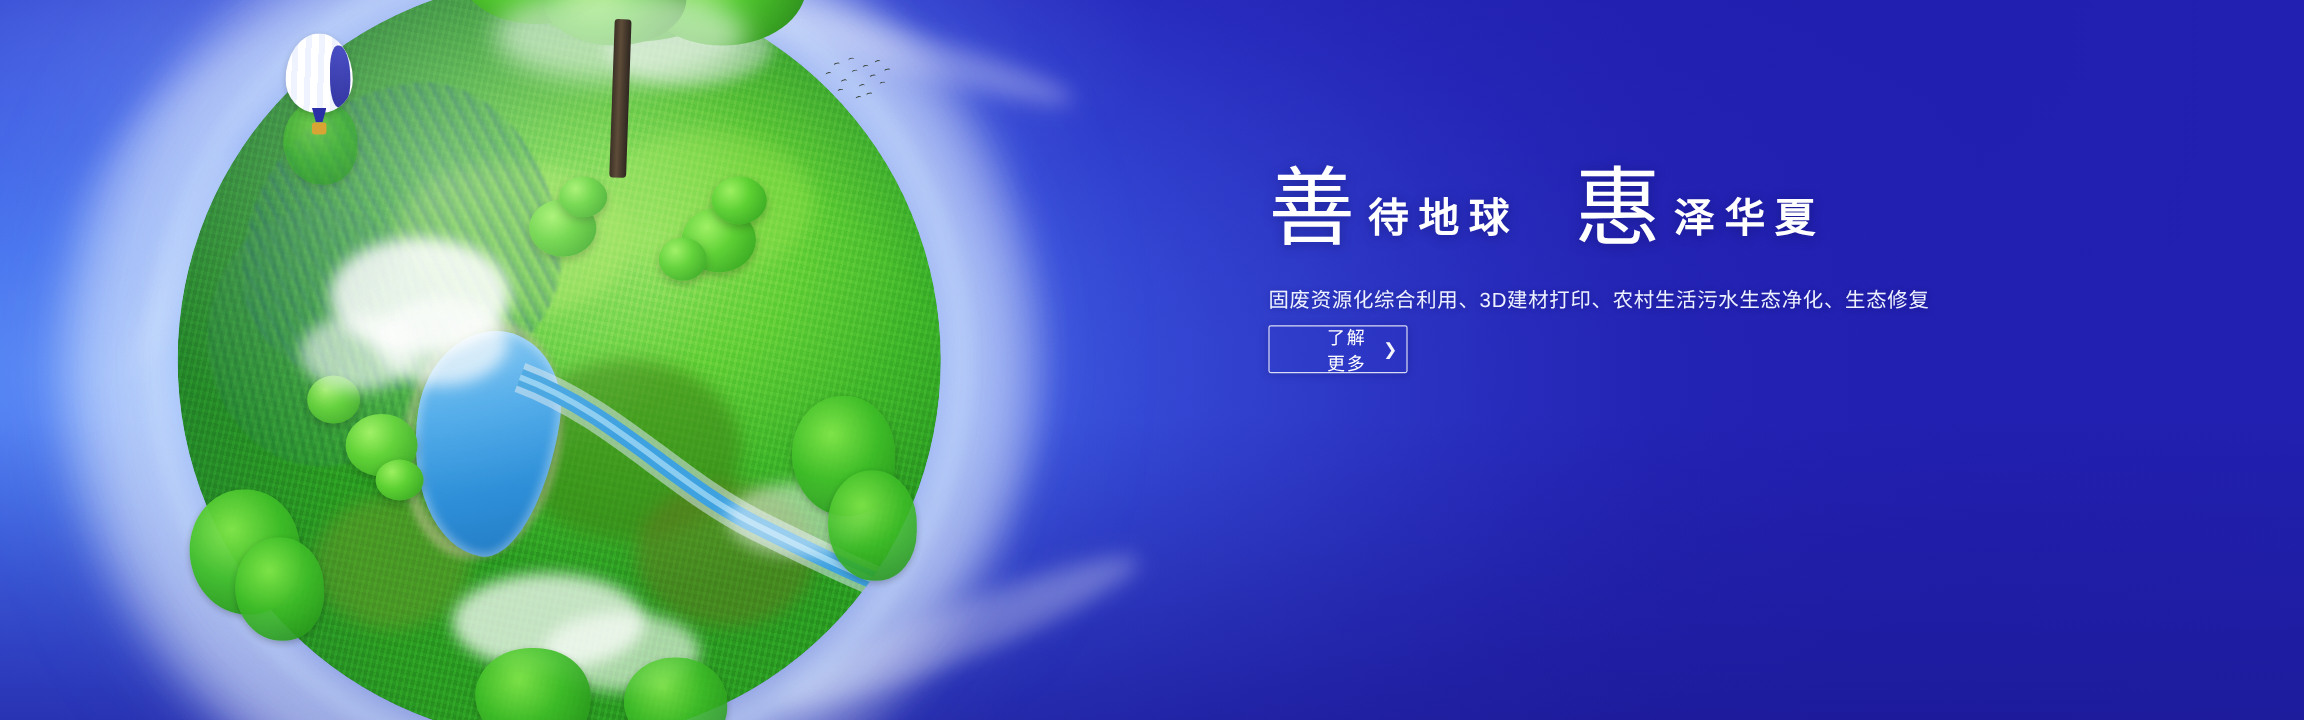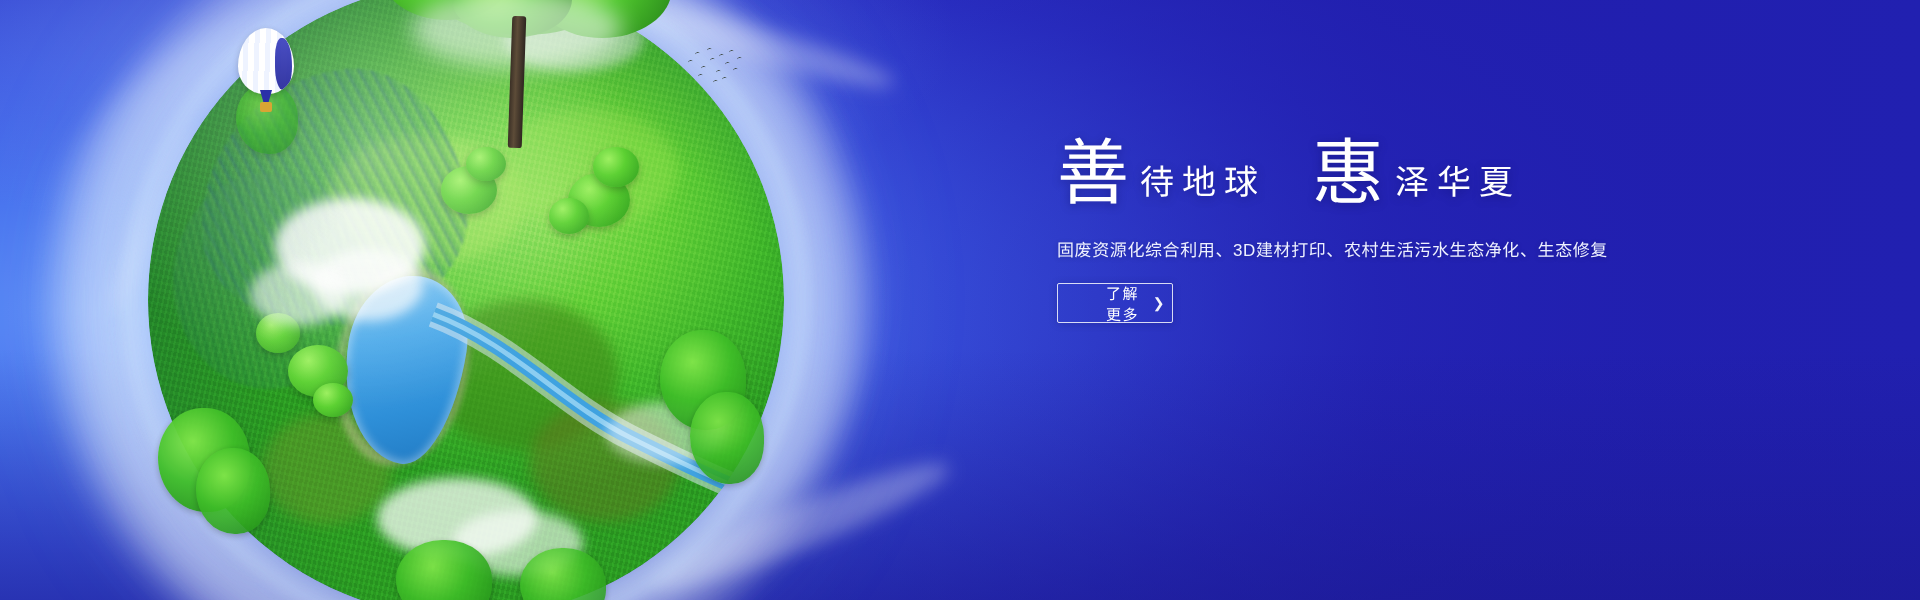--- a/index.html
+++ b/index.html
@@ -172,41 +172,41 @@
   
   #copy{position:absolute;left:1057px;top:120px;width:700px;}
   .headline{
     display:flex;align-items:flex-end;gap:0;white-space:nowrap;
     color:#ffffff;line-height:1;
     font-family:"Liberation Serif","DejaVu Serif",serif;
     text-shadow:0 2px 10px rgba(10,10,70,.35);
     height:84px;
   }
   .hl-big{font-size:72px;font-weight:400;letter-spacing:1px;position:relative;top:6px;}
-  .hl-small{font-size:34px;font-weight:400;letter-spacing:8px;position:relative;top:-4px;margin-left:10px;}
+  .hl-small{font-size:34px;font-weight:700;letter-spacing:8px;position:relative;top:-4px;margin-left:10px;}
   .hl-gap{display:inline-block;width:46px;}
 
   .subtitle{
     margin-top:22px;
     color:#ffffff;
     font-size:25px;
     letter-spacing:7px;
     white-space:nowrap;
     text-shadow:0 1px 6px rgba(10,10,70,.30);
   }
   .desc{
     margin-top:32px;
     color:#eef1ff;
     font-size:17px;
     letter-spacing:.6px;
     white-space:nowrap;
     text-shadow:0 1px 5px rgba(10,10,70,.30);
   }
   #cta{
-    margin-top:22px;
+    margin-top:10px;
     display:inline-flex;align-items:center;justify-content:center;gap:10px;
     width:116px;height:40px;
     border:1px solid rgba(255,255,255,.82);
     border-radius:2px;
     color:#ffffff;font-size:15px;letter-spacing:1.5px;
     background:transparent;cursor:pointer;
     box-shadow:0 1px 8px rgba(10,10,70,.20);
     padding-left:44px;
   }
   #cta .chev{font-size:14px;opacity:.95;}

